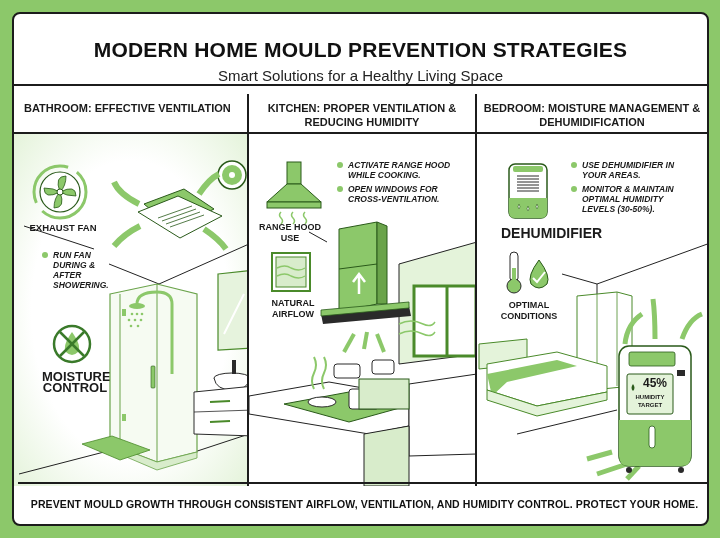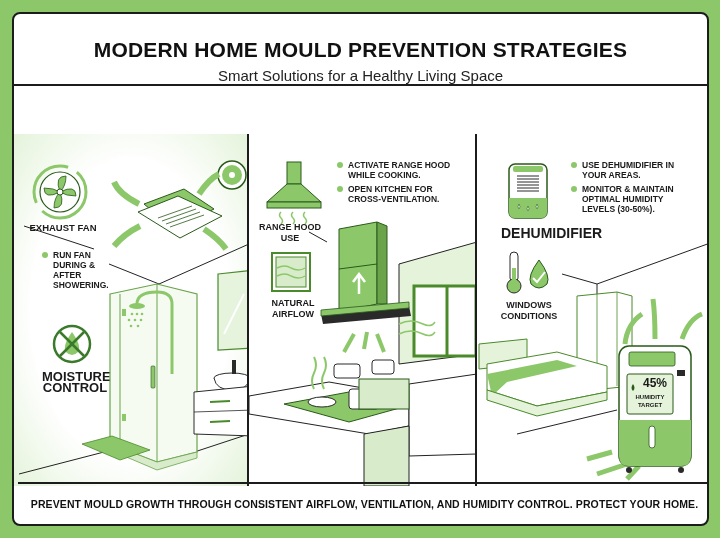--- a/index.html
+++ b/index.html
@@ -19,34 +19,39 @@
   .sec-head.h3 { flex: 1; }
   .panels { position: absolute; top: 120px; left: 0; width: 100%; height: 352px; display: flex; }
   .panel { position: relative; height: 100%; overflow: hidden; }
   .panel.p1 { width: 235px; border-right: 2px solid #1c1c1c; background: radial-gradient(ellipse at center, #ffffff 60%, #e4f3da 100%); }
   .panel.p2 { width: 228px; border-right: 2px solid #1c1c1c; background: #fff; }
   .panel.p3 { flex: 1; background: #fff; }
   .footer { position: absolute; left: 4px; bottom: 0; width: 100%; height: 42px; border-top: 2px solid #1c1c1c; text-align: center; }
   .footer-text { font-weight: bold; font-size: 10.5px; color: #111; line-height: 40px; letter-spacing: 0.1px; }
   .lbl { position: absolute; font-weight: bold; font-size: 9px; color: #1a1a1a; line-height: 11px; text-align: center; }
   .bullets { position: absolute; list-style: none; }
-  .bullets li { position: relative; font-weight: bold; font-size: 8.5px; line-height: 10px; color: #1a1a1a; padding-left: 11px; margin-bottom: 4px; }
+  .bullets li { position: relative; font-weight: bold; font-size: 8.5px; line-height: 10px; color: #1a1a1a; padding-left: 11px; margin-bottom: 4px; font-style: italic; }
   .bullets li .dot { position: absolute; left: 0; top: 2px; width: 6px; height: 6px; border-radius: 50%; background: #8cc86a; }
   svg { position: absolute; overflow: visible; }
 </style>
 </head>
 <body>
 
 <div class="frame">
 
   <div class="header">
     <div class="title">MODERN HOME MOULD PREVENTION STRATEGIES</div>
     <div class="subtitle">Smart Solutions for a Healthy Living Space</div>
   </div>
 
+  <div class="sec-heads">
+    <div class="sec-head h1">BATHROOM: EFFECTIVE VENTILATION</div>
+    <div class="sec-head h2">KITCHEN: PROPER VENTILATION &amp; REDUCING HUMIDITY</div>
+    <div class="sec-head h3">BEDROOM: MOISTURE MANAGEMENT &amp; DEHUMIDIFICATION</div>
+  </div>
 
   <div class="panels">
 
     <div class="panel p1">
 
       <svg width="235" height="352" style="left:0;top:0">
         <polyline points="10,92 80,115" stroke="#222" fill="none" stroke-width="1"></polyline>
         <polyline points="95,130 145,150 235,110" stroke="#222" fill="none" stroke-width="1"></polyline>
         <line x1="145" y1="150" x2="145" y2="280" stroke="#222" stroke-width="1"></line>
         <polyline points="5,340 90,318" stroke="#222" fill="none" stroke-width="1"></polyline>
@@ -153,21 +158,21 @@
       <svg width="42" height="42" style="left:22px;top:118px">
         <rect x="1" y="1" width="38" height="38" fill="#fff" stroke="#4a8a2a" stroke-width="2"></rect>
         <rect x="5" y="5" width="30" height="30" fill="#d8eccb" stroke="#4a8a2a" stroke-width="1"></rect>
         <path d="M6,16 q8,-4 14,0 q8,4 14,0" stroke="#8cc86a" fill="none" stroke-width="1.5"></path>
         <path d="M6,24 q8,-4 14,0 q8,4 14,0" stroke="#8cc86a" fill="none" stroke-width="1.5"></path>
       </svg>
       <div class="lbl" style="left:14px;top:164px;width:60px;font-size:9px">NATURAL AIRFLOW</div>
 
       <ul class="bullets" style="left:88px;top:26px;width:130px">
         <li><span class="dot"></span><span>ACTIVATE RANGE HOOD WHILE COOKING.</span></li>
-        <li><span class="dot"></span><span>OPEN KITCHEN FOR CROSS-VENTILATION.</span></li>
+        <li><span class="dot"></span><span>OPEN WINDOWS FOR CROSS-VENTILATION.</span></li>
       </ul>
 
       <svg width="228" height="352" style="left:0;top:0">
         <line x1="60" y1="98" x2="78" y2="108" stroke="#222" stroke-width="1"></line>
         <polygon points="150,130 228,108 228,220 150,230" fill="#e4f3da" stroke="#222" stroke-width="1"></polygon>
         <rect x="165" y="152" width="62" height="70" fill="#fff" stroke="#4a8a2a" stroke-width="3"></rect>
         <line x1="198" y1="152" x2="198" y2="222" stroke="#4a8a2a" stroke-width="3"></line>
         <path d="M150,190 q12,-6 24,0 q8,4 12,-2" stroke="#8cc86a" fill="none" stroke-width="1.5"></path>
         <path d="M150,200 q12,-6 24,0 q8,4 12,-2" stroke="#8cc86a" fill="none" stroke-width="1.5"></path>
         <polygon points="90,95 128,88 128,170 90,178" fill="#8cc86a" stroke="#2a5a1a" stroke-width="1"></polygon>
@@ -218,21 +223,21 @@
       </svg>
       <div class="lbl" style="left:24px;top:94px;width:72px;font-size:14px">DEHUMIDIFIER</div>
 
       <svg width="50" height="50" style="left:28px;top:116px">
         <rect x="5" y="2" width="8" height="30" rx="4" fill="#fff" stroke="#2a2a2a" stroke-width="1"></rect>
         <circle cx="9" cy="36" r="7" fill="#8cc86a" stroke="#2a2a2a" stroke-width="1"></circle>
         <rect x="7" y="18" width="4" height="16" fill="#8cc86a"></rect>
         <path d="M34,10 Q22,26 26,34 Q34,42 42,34 Q46,26 34,10Z" fill="#8cc86a" stroke="#2a5a1a" stroke-width="1"></path>
         <path d="M28,28 l4,4 l8,-10" stroke="#fff" stroke-width="2" fill="none"></path>
       </svg>
-      <div class="lbl" style="left:16px;top:166px;width:72px;font-size:9px">WINDOWS CONDITIONS</div>
+      <div class="lbl" style="left:16px;top:166px;width:72px;font-size:9px">OPTIMAL CONDITIONS</div>
 
       <ul class="bullets" style="left:94px;top:26px;width:120px">
         <li><span class="dot"></span><span>USE DEHUMIDIFIER IN YOUR AREAS.</span></li>
         <li><span class="dot"></span><span>MONITOR &amp; MAINTAIN OPTIMAL HUMIDITY LEVELS (30-50%).</span></li>
       </ul>
 
       <svg width="236" height="352" style="left:0;top:0">
         <line x1="85" y1="140" x2="120" y2="150" stroke="#222" stroke-width="1"></line>
         <line x1="120" y1="150" x2="236" y2="108" stroke="#222" stroke-width="1"></line>
         <line x1="120" y1="150" x2="120" y2="215" stroke="#222" stroke-width="1"></line>

